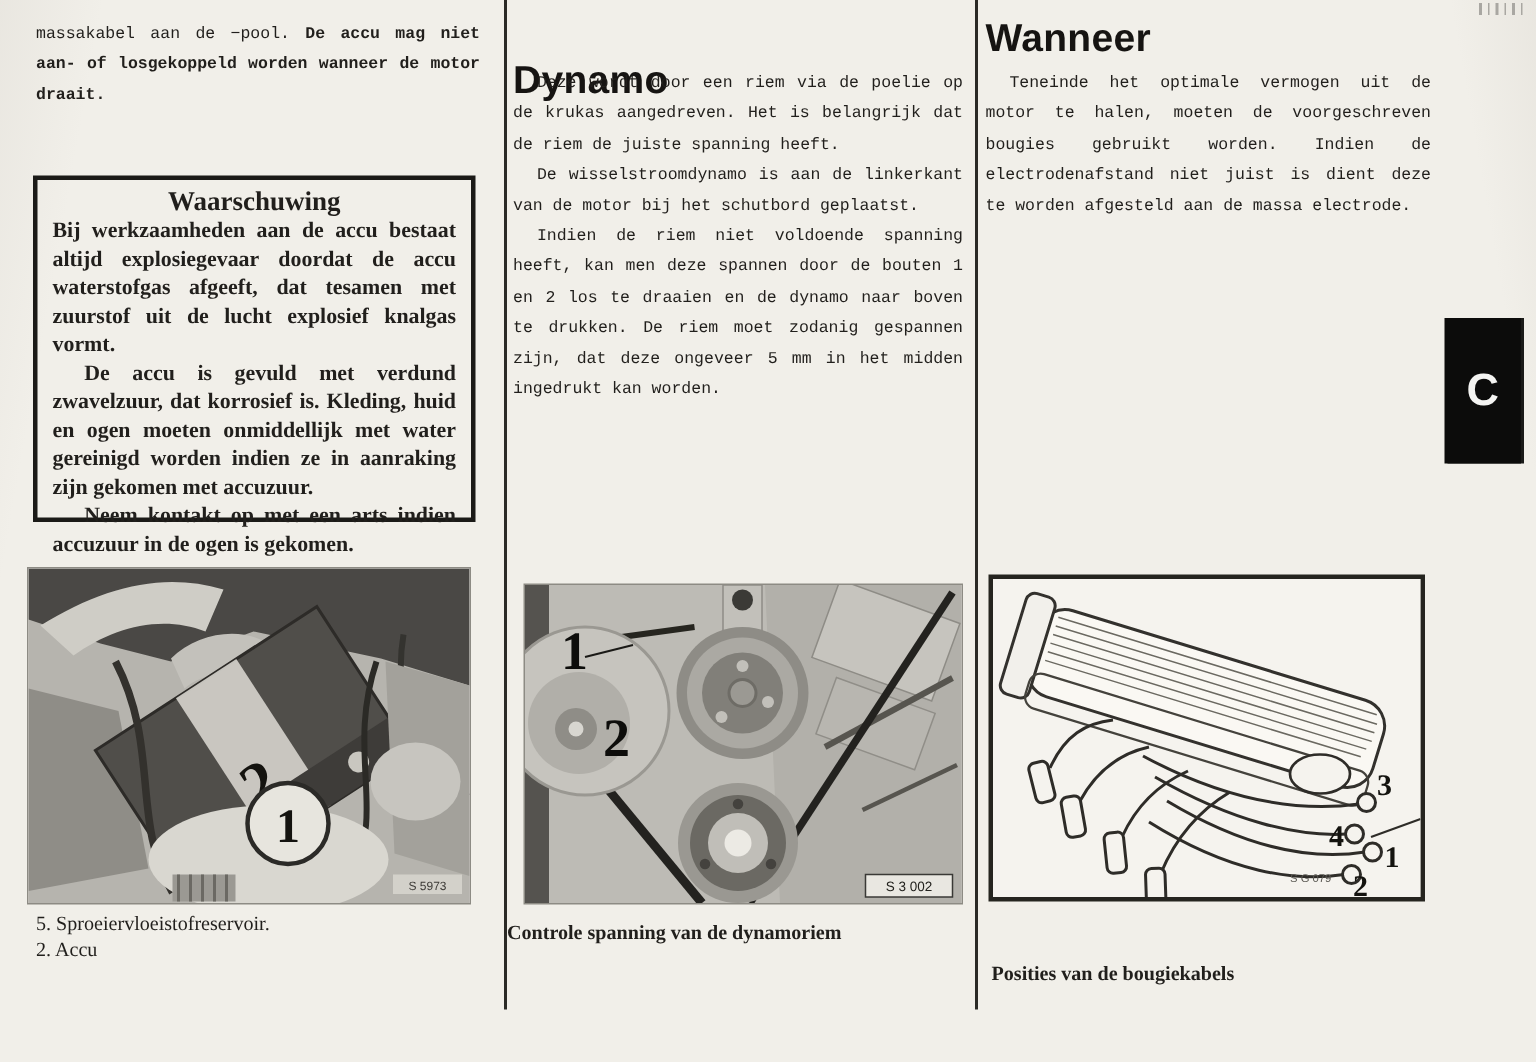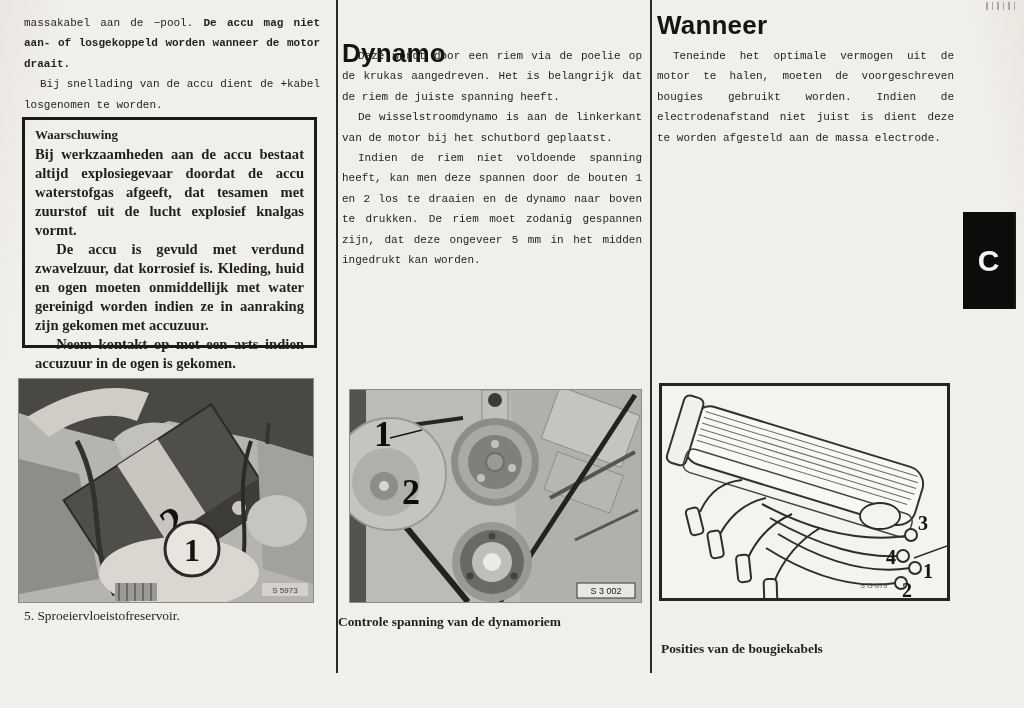--- a/index.html
+++ b/index.html
@@ -11,21 +11,21 @@
                      linear-gradient(260deg, rgba(215,211,203,.3) 0%, rgba(241,239,233,0) 5%);
     color:#211f1c;
   }
   .body-text{font-size:11px;line-height:20.4px;text-align:justify;font-family:Liberation Mono, monospace;}
   .body-text p{margin:0;}
   .indent{text-indent:1.45em;}
   .abs{position:absolute;}
   .heading{font-family:"Liberation Sans",sans-serif;font-weight:700;font-size:26px;letter-spacing:.2px;color:#161412;}
   .warning-box{border:3px solid #1b1a17;padding:5px 10px 8px 10px;box-sizing:border-box;
     font-weight:700;font-size:14.6px;line-height:19px;text-align:justify;}
-  .warning-title{font-weight:700;font-size:13px;margin-bottom:1px;}
+  .warning-title{text-align:center;font-weight:700;font-size:18px;margin-bottom:1px;}
   .warning-box p{margin:0;}
   .caption{font-size:13.4px;line-height:17px;text-align:left;}
   .caption .cap-title{font-weight:700;}
   .divider{position:absolute;top:0;width:2px;height:673px;background:#2b2a26;}
   .section-tab{position:absolute;left:963px;top:212px;width:51px;height:97px;background:#0c0c0b;
     box-shadow:2px 0 0 #1a1a18;display:flex;align-items:center;justify-content:center;}
   .section-tab span{color:#f4f4f2;font-family:"Liberation Sans",sans-serif;font-weight:700;font-size:30px;}
   .page-number{position:absolute;left:933px;top:705px;font-size:19px;color:#2a2926;text-decoration:underline;}
   figure{margin:0;}
   .photo{border:1px solid #8d8b84;display:block;}
@@ -45,21 +45,20 @@
       <i></i>
       <i></i>
       <i></i>
   </div>
 
   <div class="divider" style="left:336px;"></div>
   <div class="divider" style="left:650px;"></div>
 
   <div class="abs body-text" style="left:24px;top:13px;width:296px;">
     <p><span>massakabel aan de −pool. </span><strong>De accu mag niet aan- of losgekoppeld worden wanneer de motor draait.</strong></p>
-    <p class="indent">Bij snellading van de accu dient de +kabel losgenomen te worden.</p>
   </div>
 
   <div class="abs warning-box" style="left:22px;top:117px;width:295px;height:231px;">
     <div class="warning-title">Waarschuwing</div>
     <p>Bij werkzaamheden aan de accu bestaat altijd explosiegevaar doordat de accu waterstofgas afgeeft, dat tesamen met zuurstof uit de lucht explosief knalgas vormt.</p>
     <p class="indent">De accu is gevuld met verdund zwavelzuur, dat korrosief is. Kleding, huid en ogen moeten onmiddellijk met water gereinigd worden indien ze in aanraking zijn gekomen met accuzuur.</p>
     <p class="indent">Neem kontakt op met een arts indien accuzuur in de ogen is gekomen.</p>
   </div>
 
   <figure class="abs" style="left:18px;top:378px;">
@@ -87,20 +86,21 @@
       <path d="M100 204 v18 M108 204 v18 M116 204 v18 M124 204 v18 M132 204 v18" stroke="#6b6963" stroke-width="2"></path>
       <circle cx="173" cy="170" r="27" fill="#e7e5de" stroke="#2b2a27" stroke-width="3"></circle>
       <text x="173" y="182" font-size="32" font-weight="bold" fill="#14130f" text-anchor="middle" font-family="Liberation Serif, serif">1</text>
       <rect x="243" y="204" width="46" height="13" fill="#d3d1ca"></rect>
       <text x="266" y="214" font-size="8" fill="#3c3a36" text-anchor="middle" font-family="Liberation Sans, sans-serif">S 5973</text>
     </svg>
   </figure>
 
   <div class="abs caption" style="left:24px;top:607px;width:294px;">
     <div>5. Sproeiervloeistofreservoir.</div>
+    <div>2. Accu</div>
   </div>
 
   <div class="abs heading" style="left:342px;top:10px;margin-top:28px;">Dynamo</div>
   <div class="abs body-text" style="left:342px;top:46px;width:300px;">
     <p class="indent">Deze wordt door een riem via de poelie op de krukas aangedreven. Het is belangrijk dat de riem de juiste spanning heeft.</p>
     <p class="indent">De wisselstroomdynamo is aan de linkerkant van de motor bij het schutbord geplaatst.</p>
     <p class="indent">Indien de riem niet voldoende spanning heeft, kan men deze spannen door de bouten 1 en 2 los te draaien en de dynamo naar boven te drukken. De riem moet zodanig gespannen zijn, dat deze ongeveer 5 mm in het midden ingedrukt kan worden.</p>
   </div>
 
   <figure class="abs" style="left:349px;top:389px;">

